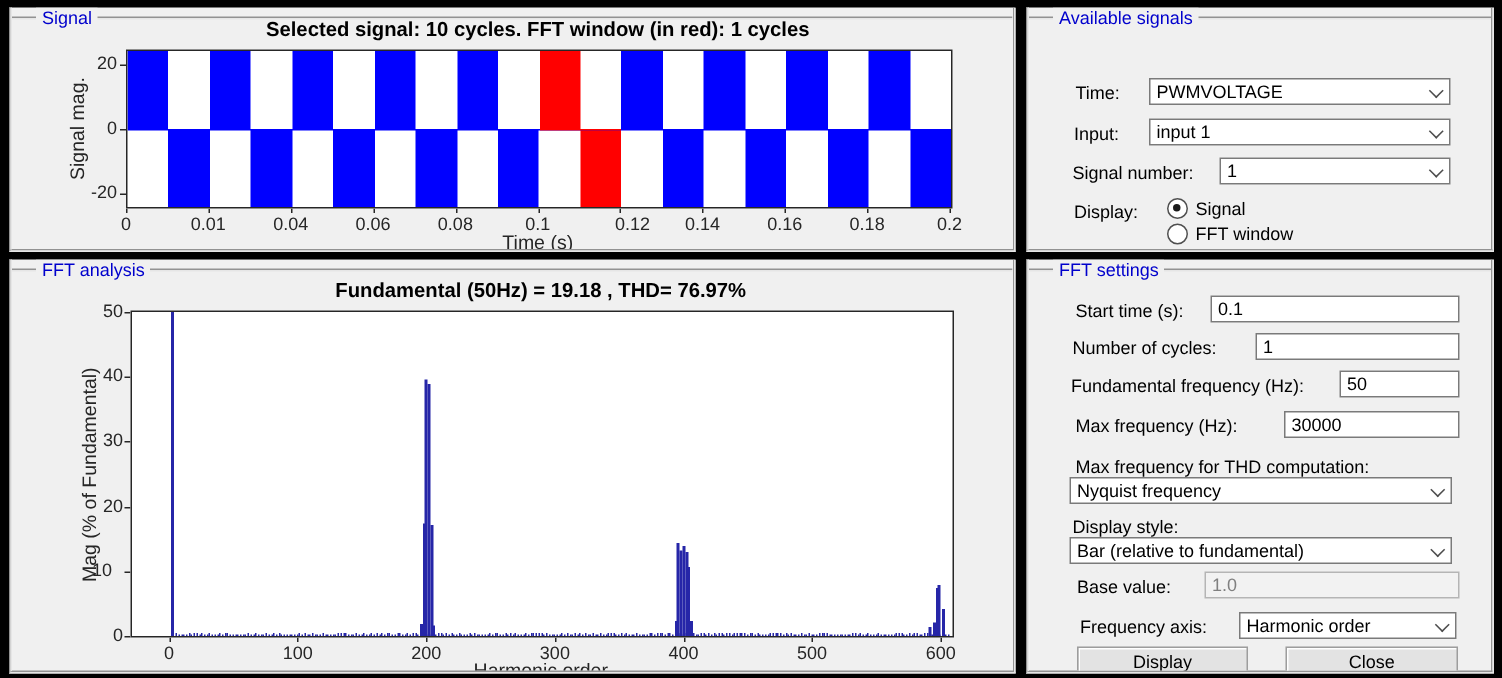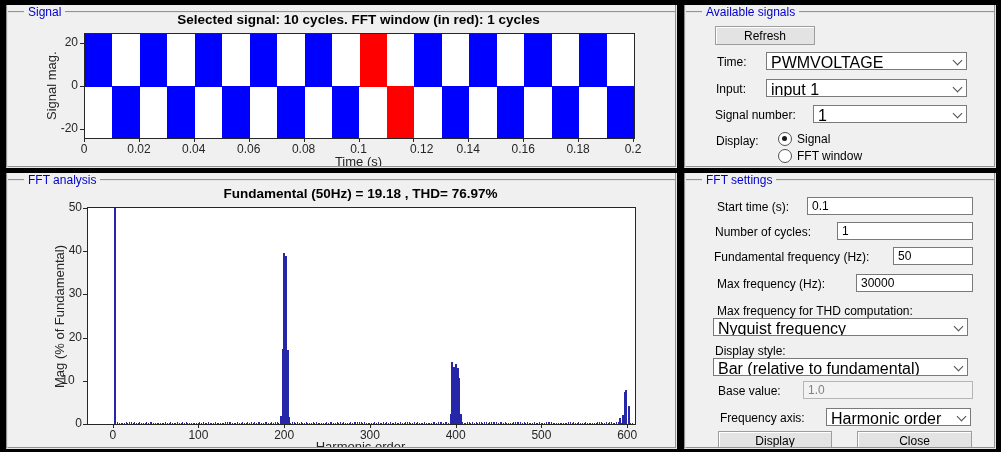--- a/index.html
+++ b/index.html
@@ -15,21 +15,21 @@
   .axes{position:absolute;background:#fff;border:1px solid #262626;overflow:hidden;z-index:1}
   .ylab{position:absolute;writing-mode:vertical-rl;transform:rotate(180deg);display:flex;
         align-items:center;justify-content:center;font-size:13px;color:#262626;white-space:nowrap}
   .xlab{position:absolute;text-align:center;font-size:13px;color:#262626;white-space:nowrap}
   .ticklab{position:absolute;font-size:12px;color:#262626;white-space:nowrap}
   .tick{position:absolute;background:#262626}
   .lbl{position:absolute;font-size:12px;color:#000;white-space:nowrap}
   .field{position:absolute;height:15px;background:#fff;border:1px solid #7a7a7a;font-size:12px;
          padding:1px 0 0 4px;color:#000;overflow:hidden;white-space:nowrap}
   .field.disabled{background:#f2f2f2;color:#808080;border-color:#b5b5b5}
-  .combo{position:absolute;height:16px;background:#fff;border:1px solid #7a7a7a;font-size:16px;overflow:hidden}
+  .combo{position:absolute;height:16px;background:#fff;border:1px solid #7a7a7a;font-size:12px;overflow:hidden}
   .combo .val{position:absolute;left:4px;top:1px;white-space:nowrap}
   .chev{position:absolute;right:5px;top:4px;width:6px;height:6px;border-right:1.4px solid #4d4d4d;
         border-bottom:1.4px solid #4d4d4d;transform:rotate(45deg)}
   .btn{position:absolute;background:#e3e3e3;border:1px solid #9d9d9d;box-shadow:inset 1px 1px 0 #fff;
        font-size:12px;color:#000;display:flex;align-items:center;justify-content:center;cursor:default}
   .radio-row{position:absolute;display:flex;align-items:center;gap:5px}
   .radio{width:12px;height:12px;border-radius:50%;border:1px solid #505050;background:#fff;position:relative}
   .radio.checked::after{content:"";position:absolute;left:2.5px;top:2.5px;width:5px;height:5px;
        border-radius:50%;background:#1a1a1a}
   .radio-label{font-size:12px;color:#000;white-space:nowrap}
@@ -68,21 +68,21 @@
   <div class="xlab" style="left:76px;top:149px;width:549px">Time (s)</div>
 <div class="tick" style="left: 72px; top: 38.0248px; width: 4px; height: 1px;"></div>
     <div class="ticklab" style="left: 38px; top: 30.0248px; width: 32px; text-align: right;">20</div>
     <div class="tick" style="left: 72px; top: 81px; width: 4px; height: 1px;"></div>
     <div class="ticklab" style="left: 38px; top: 73px; width: 32px; text-align: right;">0</div>
     <div class="tick" style="left: 72px; top: 123.975px; width: 4px; height: 1px;"></div>
     <div class="ticklab" style="left: 38px; top: 115.975px; width: 32px; text-align: right;">-20</div>
     <div class="tick" style="left: 76px; top: 134px; width: 1px; height: 3px;"></div>
     <div class="ticklab" style="left: 56px; top: 137px; width: 40px; text-align: center;">0</div>
     <div class="tick" style="left: 130.9px; top: 134px; width: 1px; height: 3px;"></div>
-    <div class="ticklab" style="left: 110.9px; top: 137px; width: 40px; text-align: center;">0.02</div>
+    <div class="ticklab" style="left: 110.9px; top: 137px; width: 40px; text-align: center;">0.01</div>
     <div class="tick" style="left: 185.8px; top: 134px; width: 1px; height: 3px;"></div>
     <div class="ticklab" style="left: 165.8px; top: 137px; width: 40px; text-align: center;">0.04</div>
     <div class="tick" style="left: 240.7px; top: 134px; width: 1px; height: 3px;"></div>
     <div class="ticklab" style="left: 220.7px; top: 137px; width: 40px; text-align: center;">0.06</div>
     <div class="tick" style="left: 295.6px; top: 134px; width: 1px; height: 3px;"></div>
     <div class="ticklab" style="left: 275.6px; top: 137px; width: 40px; text-align: center;">0.08</div>
     <div class="tick" style="left: 350.5px; top: 134px; width: 1px; height: 3px;"></div>
     <div class="ticklab" style="left: 330.5px; top: 137px; width: 40px; text-align: center;">0.1</div>
     <div class="tick" style="left: 405.4px; top: 134px; width: 1px; height: 3px;"></div>
     <div class="ticklab" style="left: 385.4px; top: 137px; width: 40px; text-align: right;">0.12</div>
@@ -92,21 +92,20 @@
     <div class="ticklab" style="left: 495.2px; top: 137px; width: 40px; text-align: center;">0.16</div>
     <div class="tick" style="left: 570.1px; top: 134px; width: 1px; height: 3px;"></div>
     <div class="ticklab" style="left: 550.1px; top: 137px; width: 40px; text-align: center;">0.18</div>
     <div class="tick" style="left: 625px; top: 134px; width: 1px; height: 3px;"></div>
     <div class="ticklab" style="left: 605px; top: 137px; width: 40px; text-align: center;">0.2</div>
   </div>
 
 <div class="panel" id="available-panel" style="left:684px;top:5px;width:312px;height:163px">
   <div class="legend">Available signals</div>
 
-  <div class="btn" style="left:29px;top:21px;width:98px;height:17px">Refresh</div>
 
   <div class="lbl" style="left:31px;top:50px">Time:</div>
   <div class="combo" style="left:80px;top:47px;width:199px">
     <span class="val">PWMVOLTAGE</span>
     <span class="chev"></span>
   </div>
 
   <div class="lbl" style="left:30px;top:77px">Input:</div>
   <div class="combo" style="left:80px;top:74px;width:199px">
     <span class="val">input 1</span>

